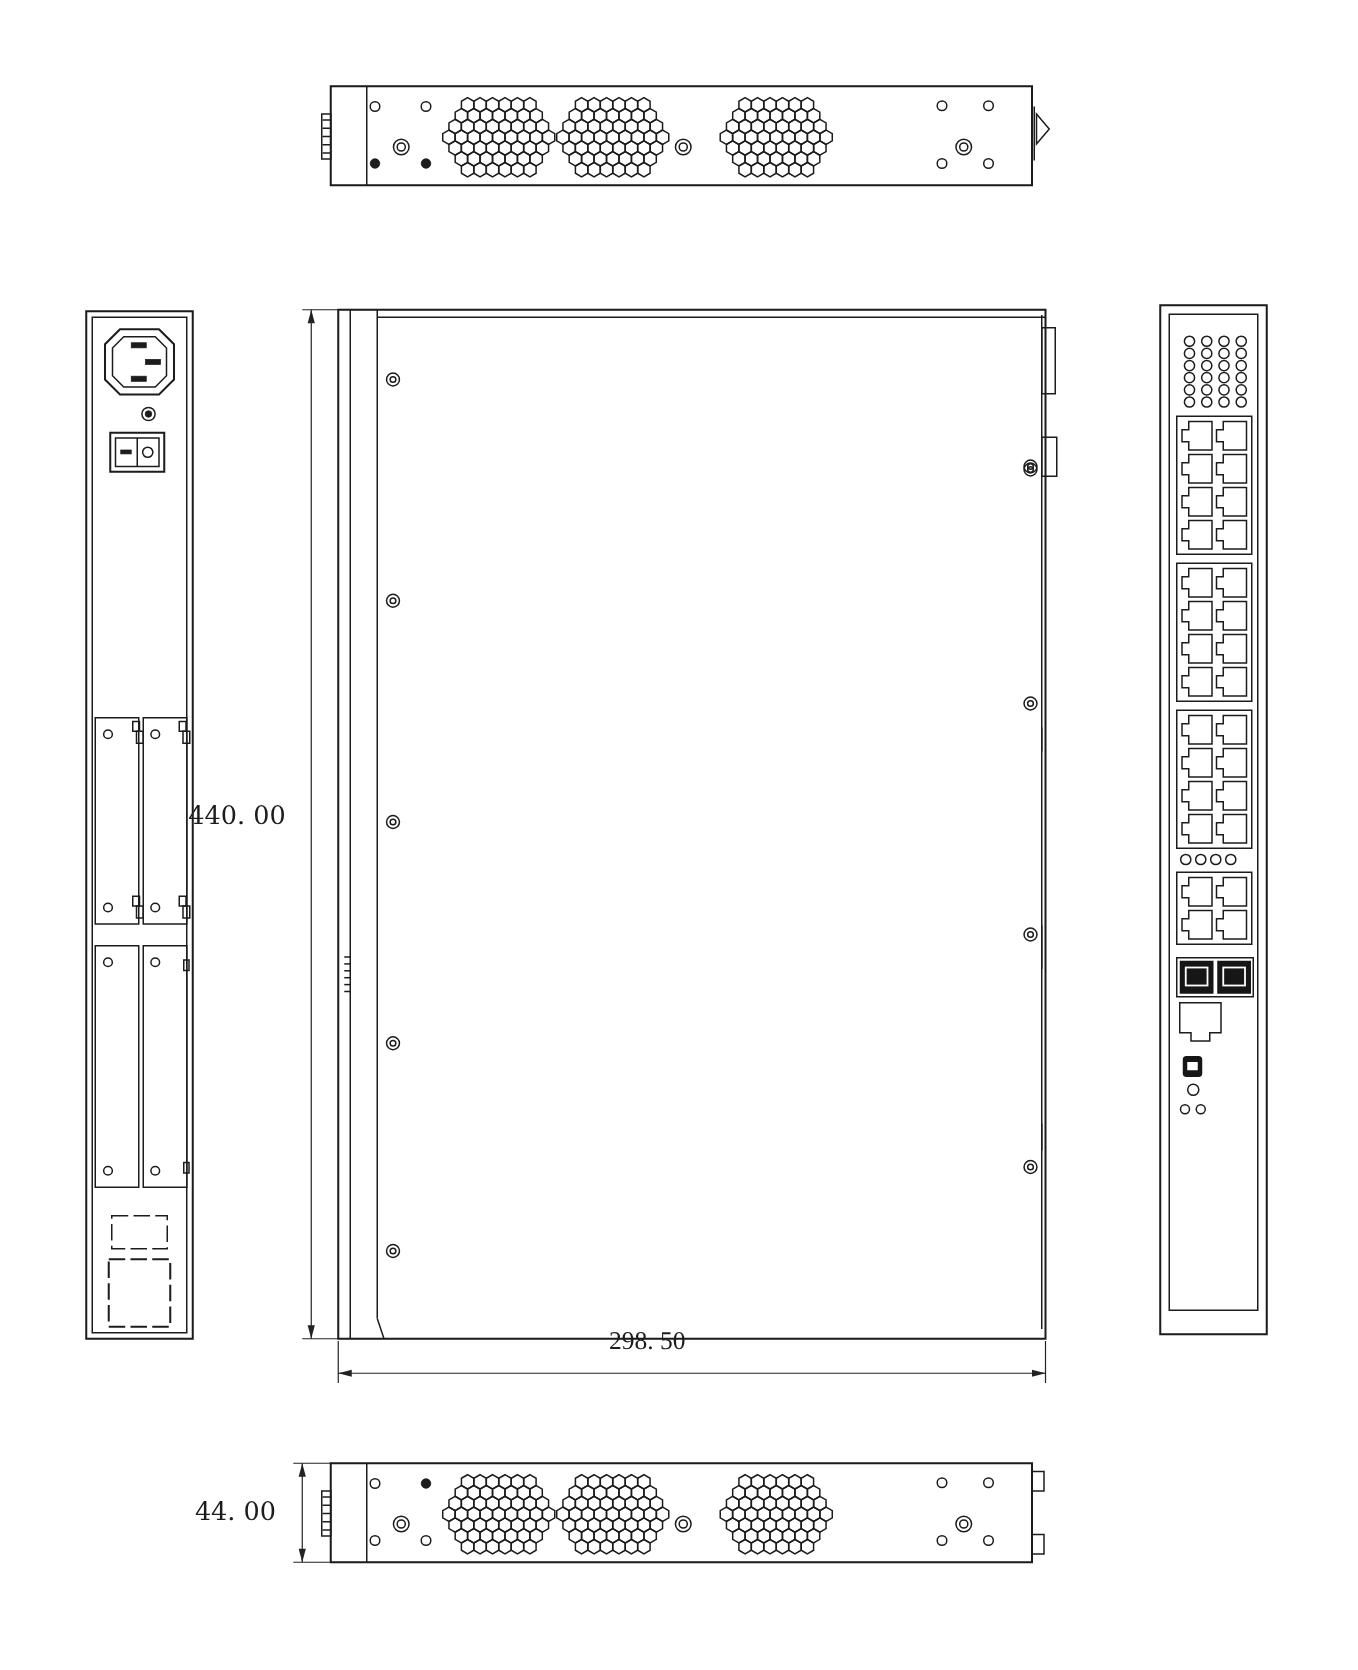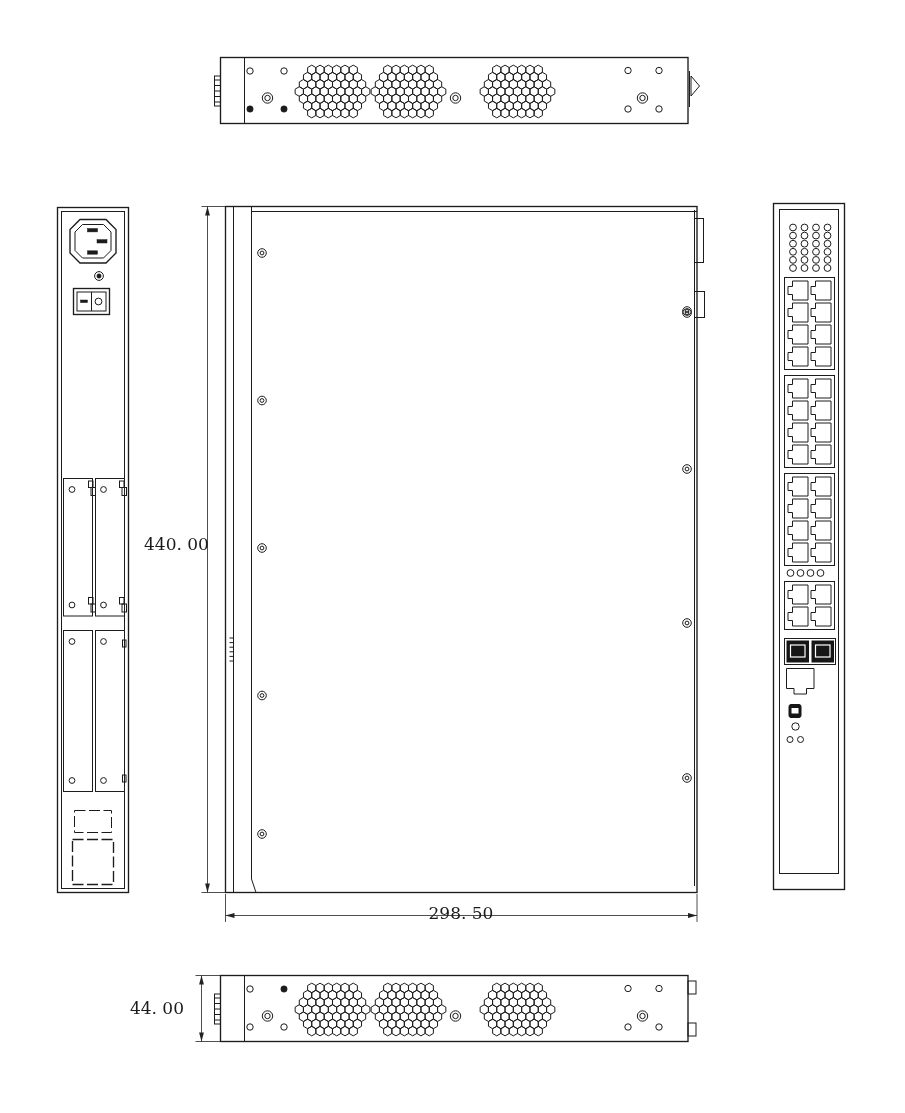--- a/index.html
+++ b/index.html
@@ -8,22 +8,22 @@
   .ln{fill:none;stroke:#1c1c1c;stroke-width:1;stroke-linejoin:miter;}
   .lnf{fill:#1c1c1c;stroke:#1c1c1c;stroke-width:0.5;}
   .th{stroke-width:1.35;}
   .dash{stroke-dasharray:11 3.5;}
   .dark{fill:#161616;stroke:#161616;}
   .wln{fill:none;stroke:#ffffff;stroke-width:1.2;}
   .dim{fill:none;stroke:#222222;stroke-width:0.8;}
   .dimf{fill:#222222;stroke:none;}
   .dim-label{position:absolute;font-family:"DejaVu Serif","Liberation Serif",serif;
              font-size:17px;line-height:19px;color:#1c1c1c;white-space:pre;}
-  #dim-height{left:144px;top:535px;width:76px;text-align:left;}
-  #dim-width{left:406px;top:904px;width:110px;text-align:center;}
+  #dim-height{left:120px;top:535px;width:76px;text-align:center;}
+  #dim-width{left:406px;top:884px;width:110px;text-align:left;font-family:Liberation Serif, serif;}
   #dim-depth{left:112px;top:999px;width:72px;text-align:right;}
 </style>
 </head>
 <body>
 
 <div class="canvas">
   <svg id="cad" width="905" height="1113" viewBox="0 0 905 1113" shape-rendering="geometricPrecision">
       <g>
         <rect x="220.5" y="57.5" width="467.5" height="66" class="ln th"></rect>
         <line x1="244.5" y1="57.5" x2="244.5" y2="123.5" class="ln"></line>

